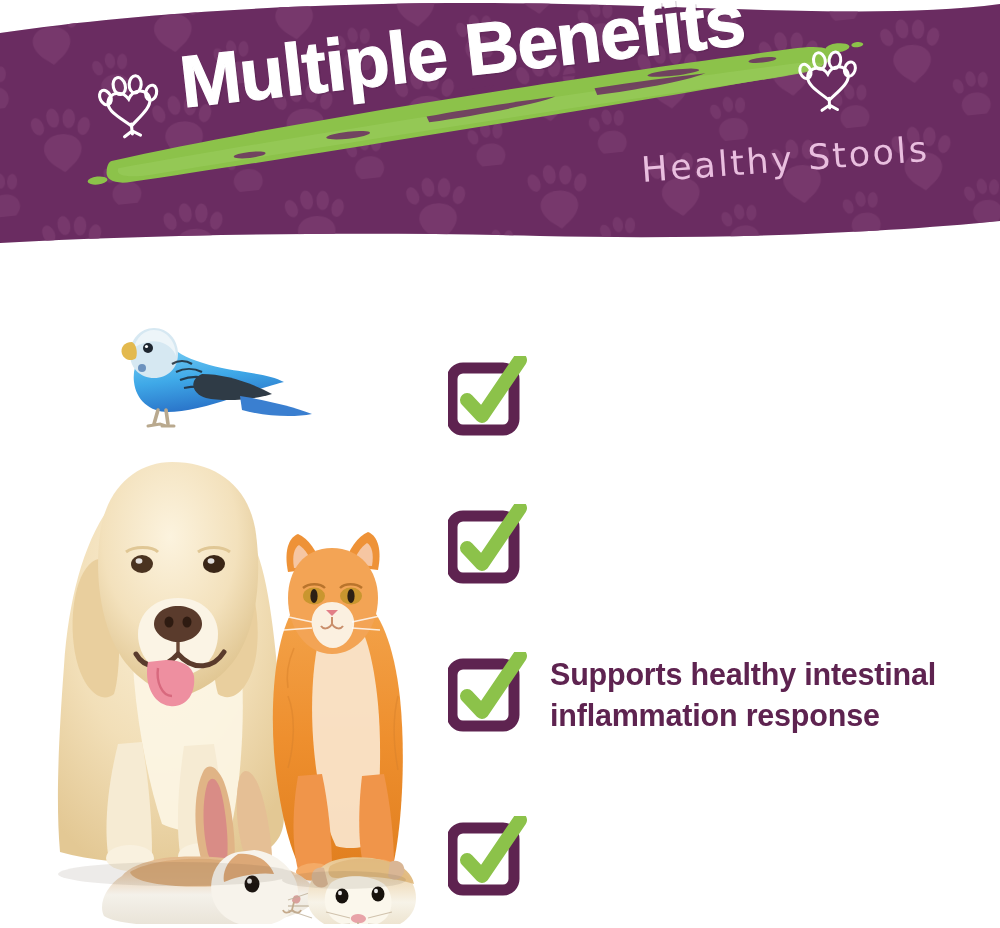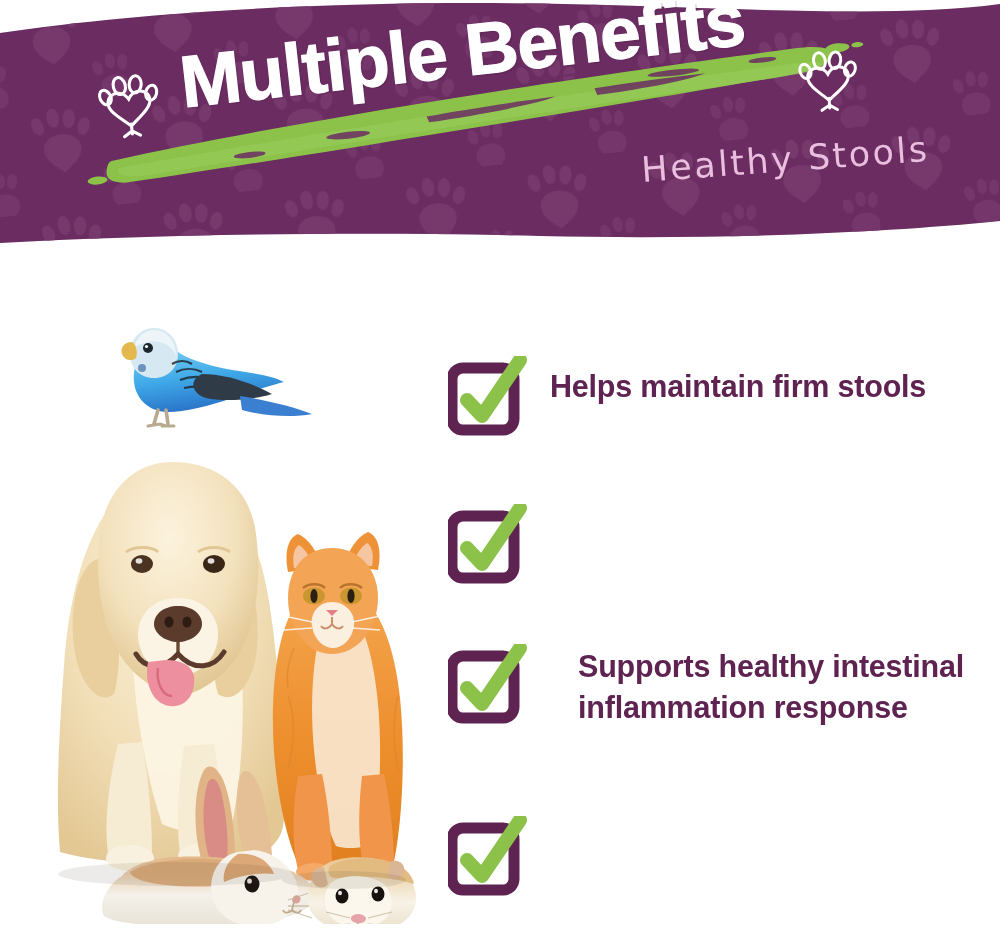--- a/index.html
+++ b/index.html
@@ -96,21 +96,21 @@
     width: 546px;
   }
   .benefit-row {
     position: absolute;
     left: 0;
     display: flex;
     align-items: flex-start;
   }
   .benefit-row.r0 { top: 0px; }
   .benefit-row.r1 { top: 148px; }
-  .benefit-row.r2 { top: 288px; gap: 28px; }
+  .benefit-row.r2 { top: 296px; }
   .benefit-row.r3 { top: 460px; }
 
   .check-box {
     position: relative;
     width: 80px;
     height: 84px;
     flex: 0 0 80px;
     margin-top: 4px;
   }
   .check-svg { display: block; width: 80px; height: 84px; }
@@ -463,21 +463,20 @@
 
   <div class="benefits">
 
     <div class="benefit-row r0">
       <div class="check-box">
         <svg class="check-svg" viewBox="0 0 80 84">
           <rect x="4" y="12" width="62" height="62" rx="11" ry="11" fill="none" stroke="#5E2350" stroke-width="11"></rect>
           <path d="M19,44 L34,60 L72,4" fill="none" stroke="#8CC24A" stroke-width="14" stroke-linecap="round" stroke-linejoin="round"></path>
         </svg>
       </div>
-      <div class="benefit-text">Helps maintain firm stools</div>
     </div>
 
     <div class="benefit-row r1">
       <div class="check-box">
         <svg class="check-svg" viewBox="0 0 80 84">
           <rect x="4" y="12" width="62" height="62" rx="11" ry="11" fill="none" stroke="#5E2350" stroke-width="11"></rect>
           <path d="M19,44 L34,60 L72,4" fill="none" stroke="#8CC24A" stroke-width="14" stroke-linecap="round" stroke-linejoin="round"></path>
         </svg>
       </div>
     </div>

